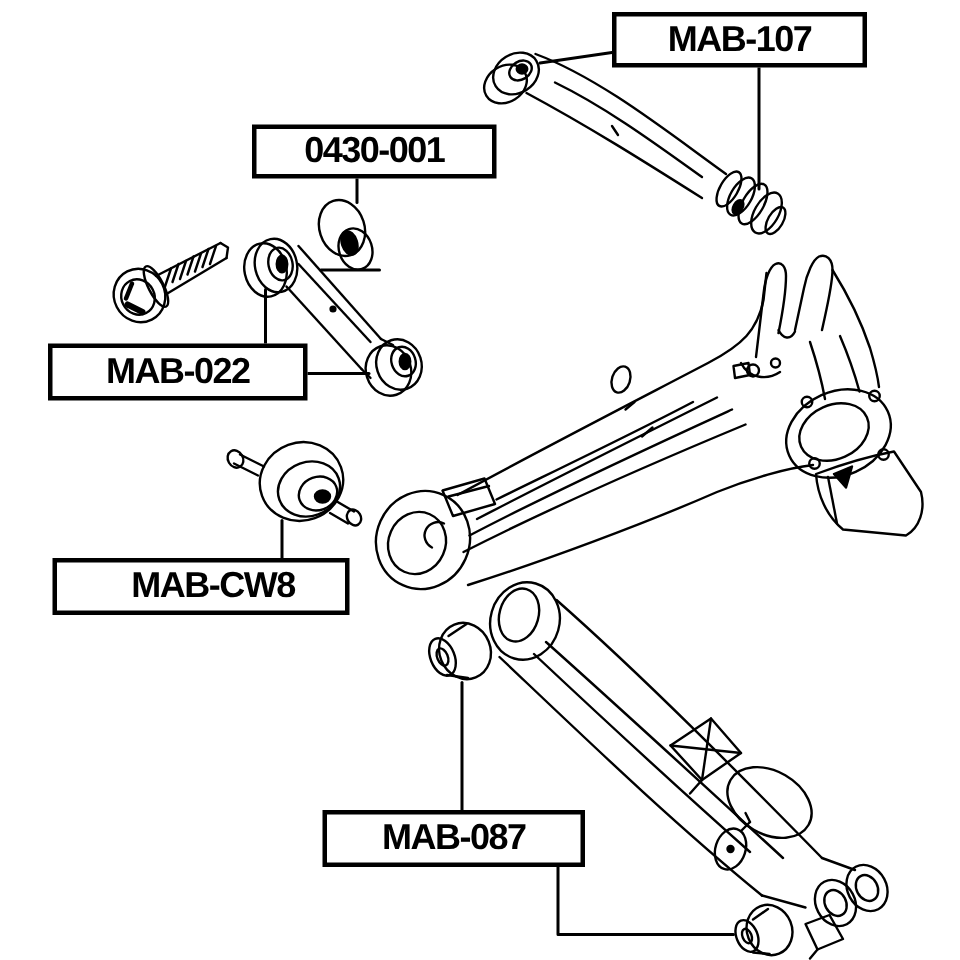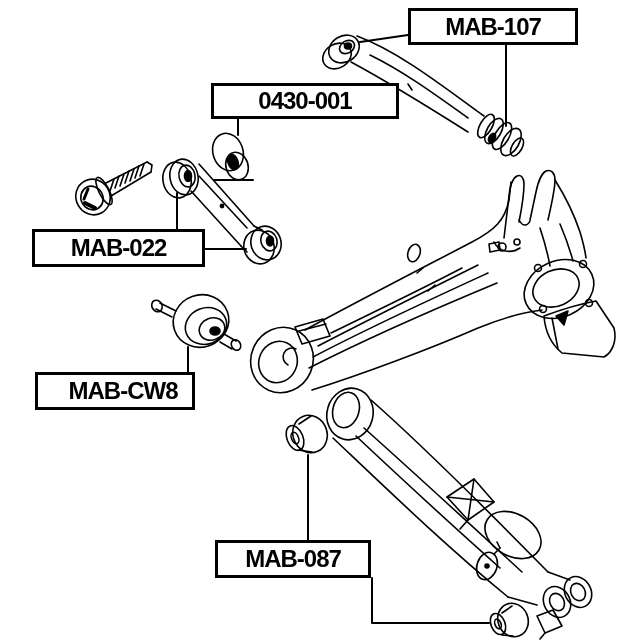--- a/index.html
+++ b/index.html
@@ -9,25 +9,25 @@
   }
   #lineart{position:absolute;left:0;top:0;}
   .part-label{
     position:absolute;box-sizing:border-box;
     display:flex;align-items:center;justify-content:center;
     border:3px solid #000;background:#fff;color:#000;
     font-weight:bold;font-size:24px;line-height:1;letter-spacing:-1px;
     white-space:nowrap;
   }
   #lbl-mab107{left:408px;top:8px;width:170px;height:37px;}
-  #lbl-0430{left:168px;top:83px;width:188px;height:36px;margin-left:43px;}
+  #lbl-0430{left:168px;top:83px;width:163px;height:36px;}
   #lbl-0425{left:253px;top:155px;width:204px;height:38px;}
   #lbl-mab022{left:32px;top:229px;width:173px;height:38px;}
-  #lbl-mabcw8{left:35px;top:372px;width:160px;height:38px;padding-left:16px;}
-  #lbl-mab087{left:215px;top:540px;width:156px;height:38px;}
+  #lbl-mabcw8{left:35px;top:372px;width:198px;height:38px;padding-left:16px;}
+  #lbl-mab087{left:215px;top:540px;width:175px;height:38px;}
 </style>
 </head>
 <body>
 
 <div id="canvas">
 
   <svg id="lineart" width="640" height="640" viewBox="0 0 640 640" fill="none" stroke="#000" stroke-width="1.6" stroke-linecap="round" stroke-linejoin="round">
 
     <g stroke-width="2">
       <path d="M408,35 L360,42"></path>

